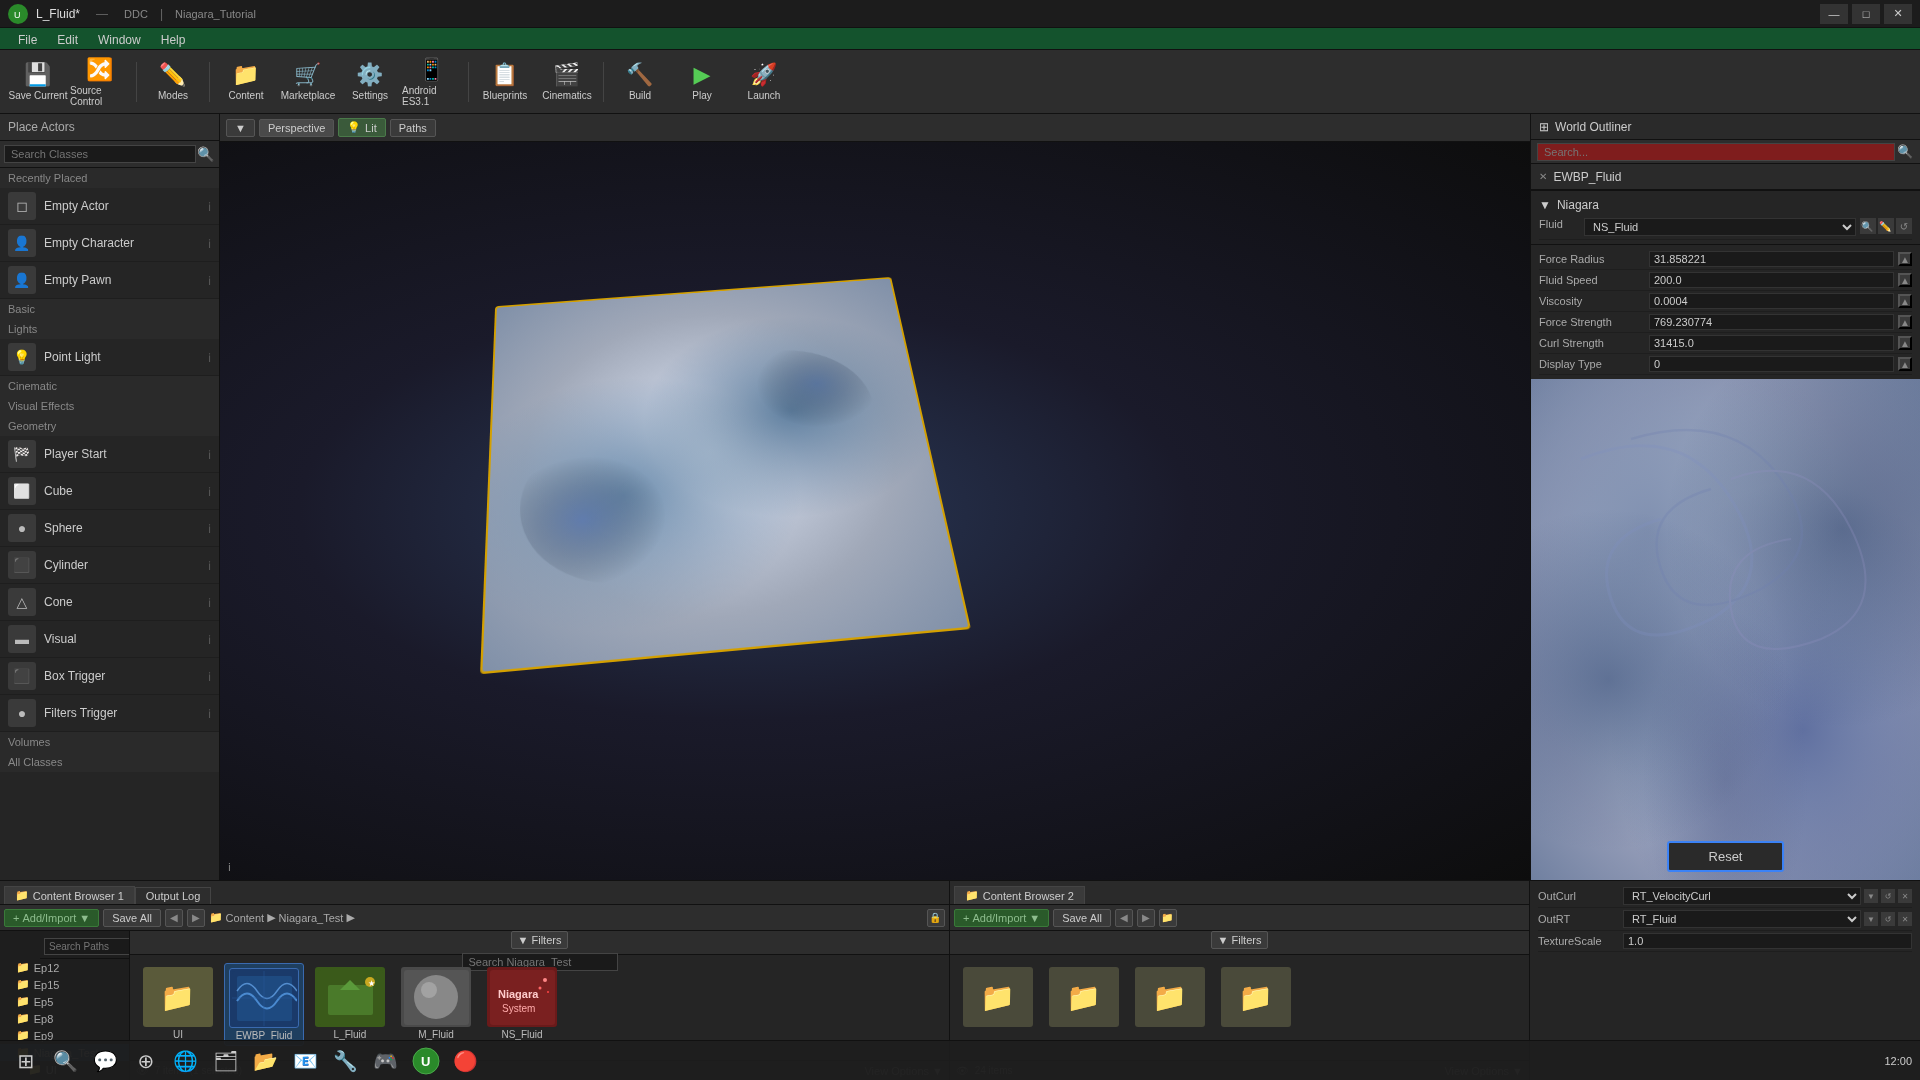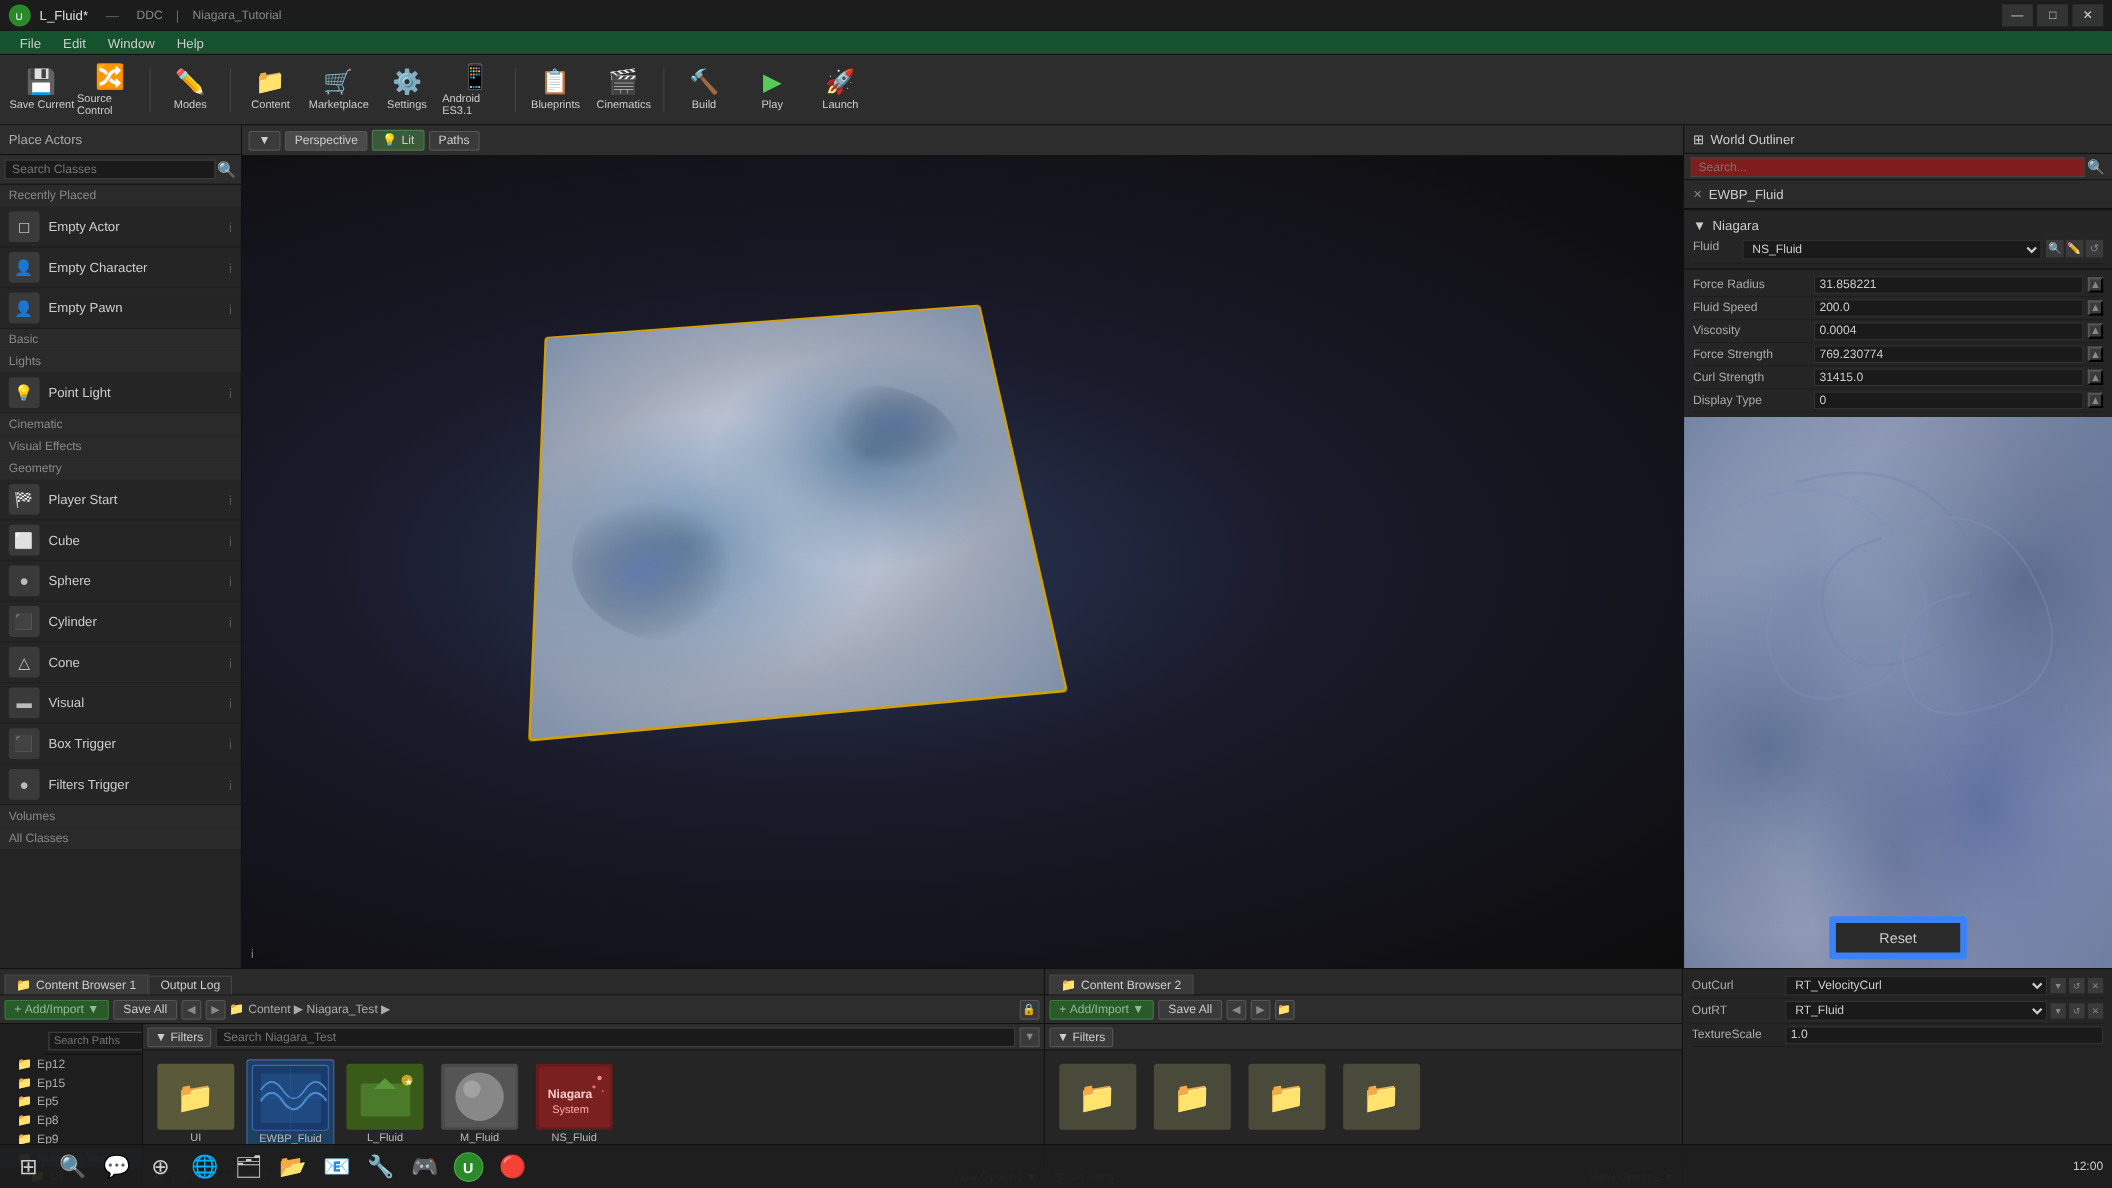--- a/index.html
+++ b/index.html
@@ -356,21 +356,21 @@
         radial-gradient(ellipse at 80% 30%, rgba(50,70,110,0.6) 0%, transparent 40%),
         radial-gradient(ellipse at 50% 80%, rgba(90,100,140,0.5) 0%, transparent 30%);
     }
 
     #reset-btn {
       position: absolute;
       bottom: 8px;
       left: 50%;
       transform: translateX(-50%);
       background: #2a2a2a;
-      border: 6px solid #3b82f6;
+      border: 2px solid #3b82f6;
       color: #ccc;
       padding: 6px 40px;
       font-size: 13px;
       cursor: pointer;
       border-radius: 3px;
     }
 
     
     #ewbp-bar {
       height: 26px;
@@ -479,20 +479,21 @@
     .breadcrumb span { cursor: pointer; }
 
     .cb-search-row {
       height: 24px;
       background: #2d2d2d;
       display: flex;
       align-items: center;
       padding: 0 4px;
       gap: 4px;
       border-bottom: 1px solid #111;
+      flex-direction: column;
     }
     .cb-search-row input {
       flex: 1;
       background: #1a1a1a;
       border: 1px solid #444;
       color: #ccc;
       padding: 2px 6px;
       font-size: 11px;
       outline: none;
     }

